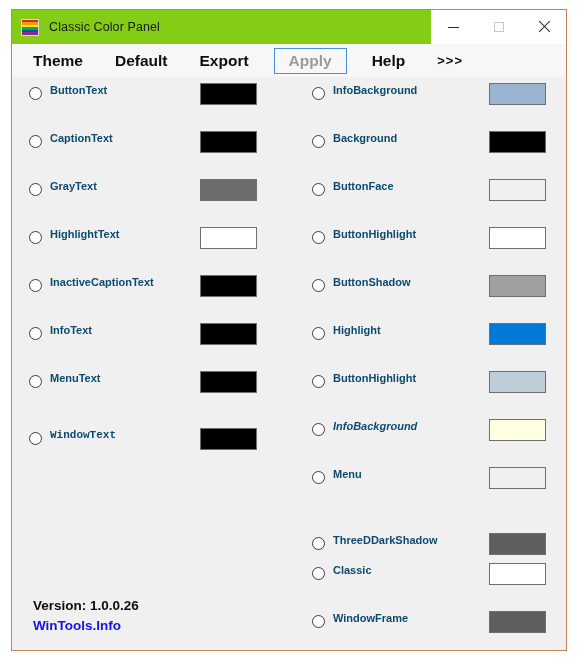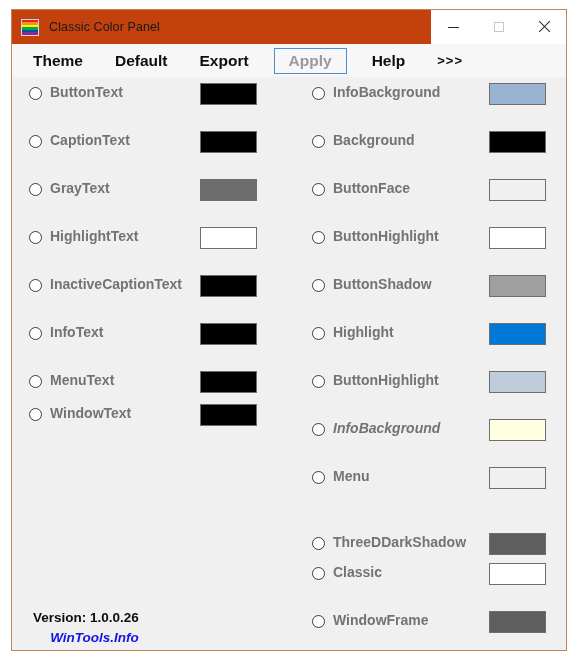--- a/index.html
+++ b/index.html
@@ -20,21 +20,21 @@
     height: 642px;
     box-sizing: border-box;
     border: 1px solid #c4825a;
     background: #f0f0f0;
   }
 
   
   .titlebar {
     position: relative;
     height: 34px;
-    background: #c2410c;
+    background: #84cc16;
     display: flex;
     align-items: center;
   }
   .app-icon {
     width: 18px;
     height: 17px;
     margin-left: 9px;
     margin-right: 10px;
     display: flex;
     flex-direction: column;
@@ -145,58 +145,56 @@
     box-sizing: border-box;
     border: 1.4px solid #3c3c3c;
     border-radius: 50%;
     background: #ffffff;
   }
 
   .row-label {
     position: absolute;
     left: 38px;
     top: 2px;
-    font-size: 14px;
-    font-weight: bold;
-    color: #737373;
+    font-size: 11px;
+    font-weight: bold;
+    color: #0c4a6e;
     white-space: nowrap;
   }
 
   .swatch {
     position: absolute;
     top: 1px;
     width: 57px;
     height: 22px;
     box-sizing: border-box;
     border: 1px solid #6e6e6e;
   }
   .col-left  .swatch { left: 188px; }
   .col-right .swatch { left: 194px; }
 
   
   .footer {
     position: absolute;
     left: 21px;
-    bottom: 5px;
-    text-align: right;
+    bottom: 17px;
   }
   .version {
     font-size: 13.5px;
     font-weight: bold;
     color: #0d0d0d;
     margin-bottom: 5px;
     white-space: nowrap;
   }
   .link {
     font-size: 13.5px;
     font-weight: bold;
     color: #1414e6;
     white-space: nowrap;
     cursor: pointer;
-    font-style: italic;
   }
 </style>
 </head>
 <body>
 
 <div class="window">
 
   <div class="titlebar">
     <div class="app-icon" id="app-icon">
         <span style="background: rgb(232, 36, 43);"></span>
@@ -260,21 +258,21 @@
         <div class="row" style="top: 245px;">
           <div class="radio"></div>
           <div class="row-label">InfoText</div>
           <div class="swatch" style="background: rgb(0, 0, 0);"></div>
         </div>
         <div class="row" style="top: 293px;">
           <div class="radio"></div>
           <div class="row-label">MenuText</div>
           <div class="swatch" style="background: rgb(0, 0, 0);"></div>
         </div>
-        <div class="row" style="top: 326px;">
+        <div class="row" style="top: 350px; font-family: Liberation Mono, monospace;">
           <div class="radio"></div>
           <div class="row-label">WindowText</div>
           <div class="swatch" style="background: rgb(0, 0, 0);"></div>
         </div>
       </div>
     <div class="col col-right" id="col-right">
         <div class="row" style="top: 5px;">
           <div class="radio"></div>
           <div class="row-label">InfoBackground</div>
           <div class="swatch" style="background: rgb(153, 180, 209);"></div>

